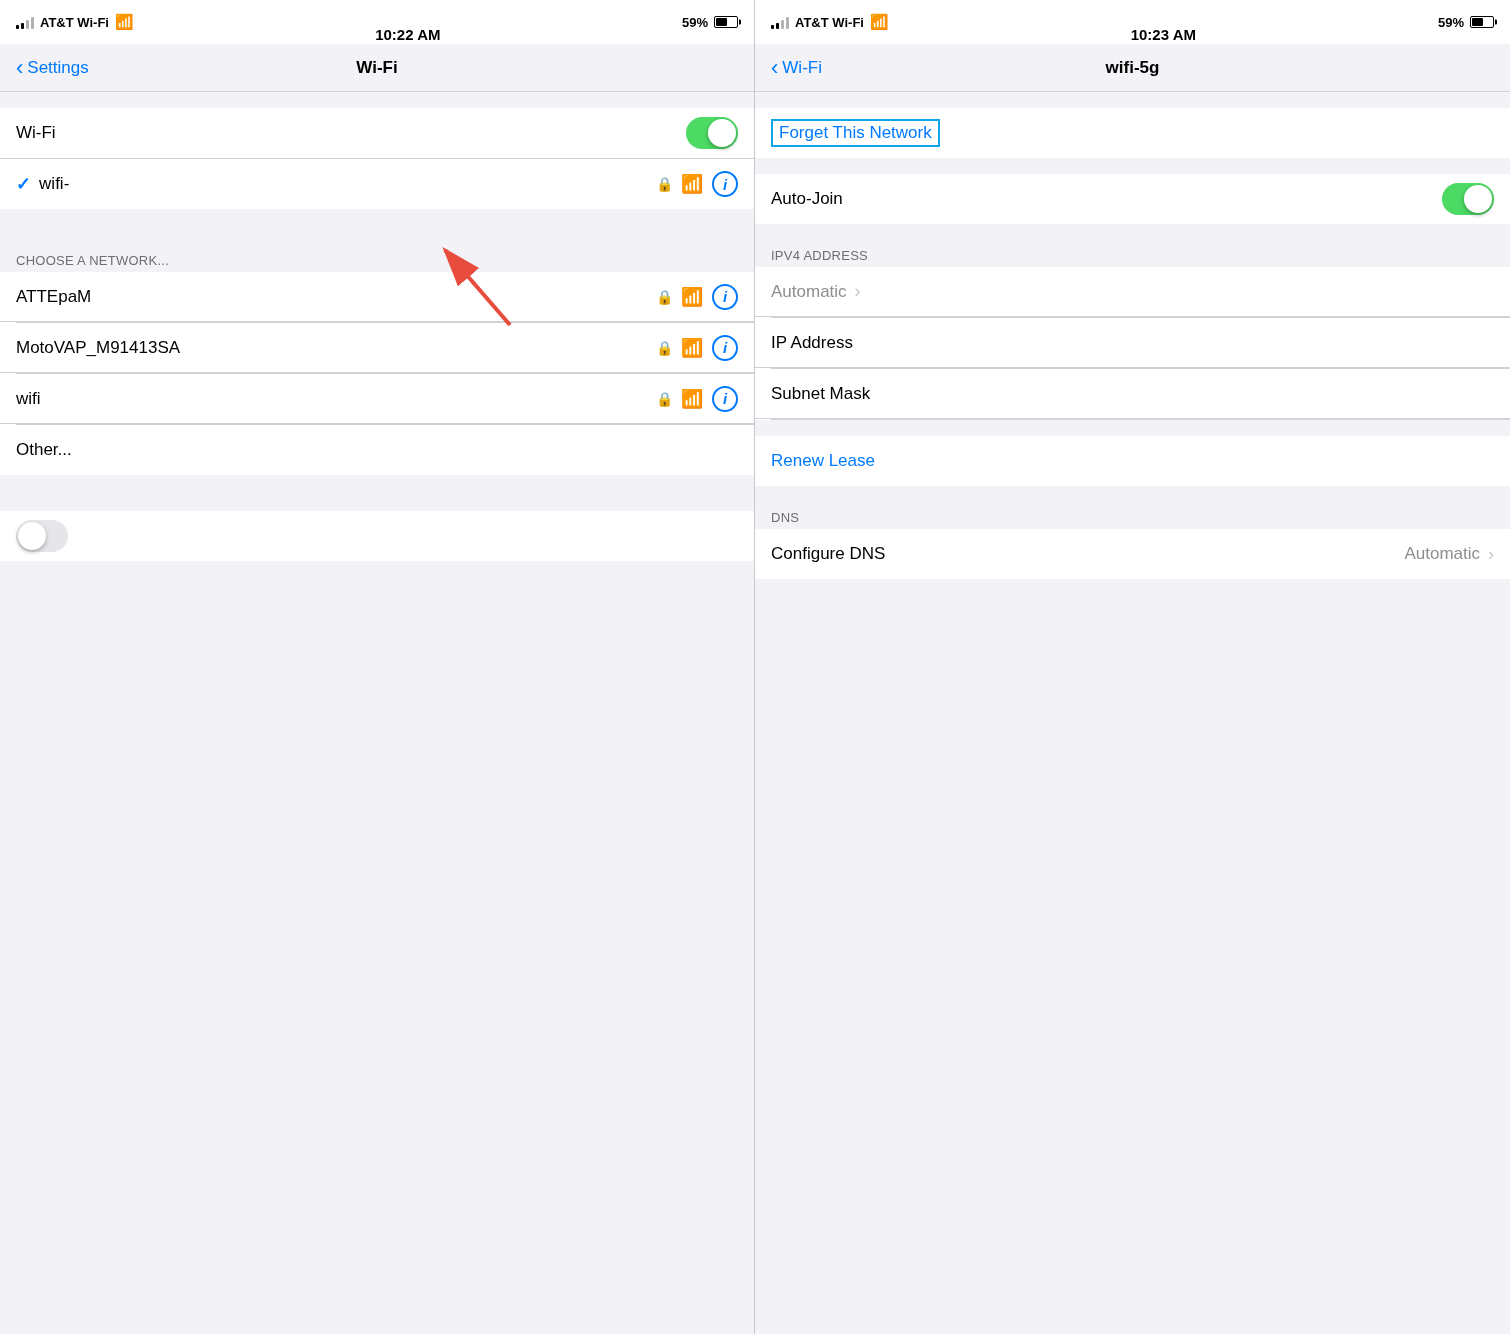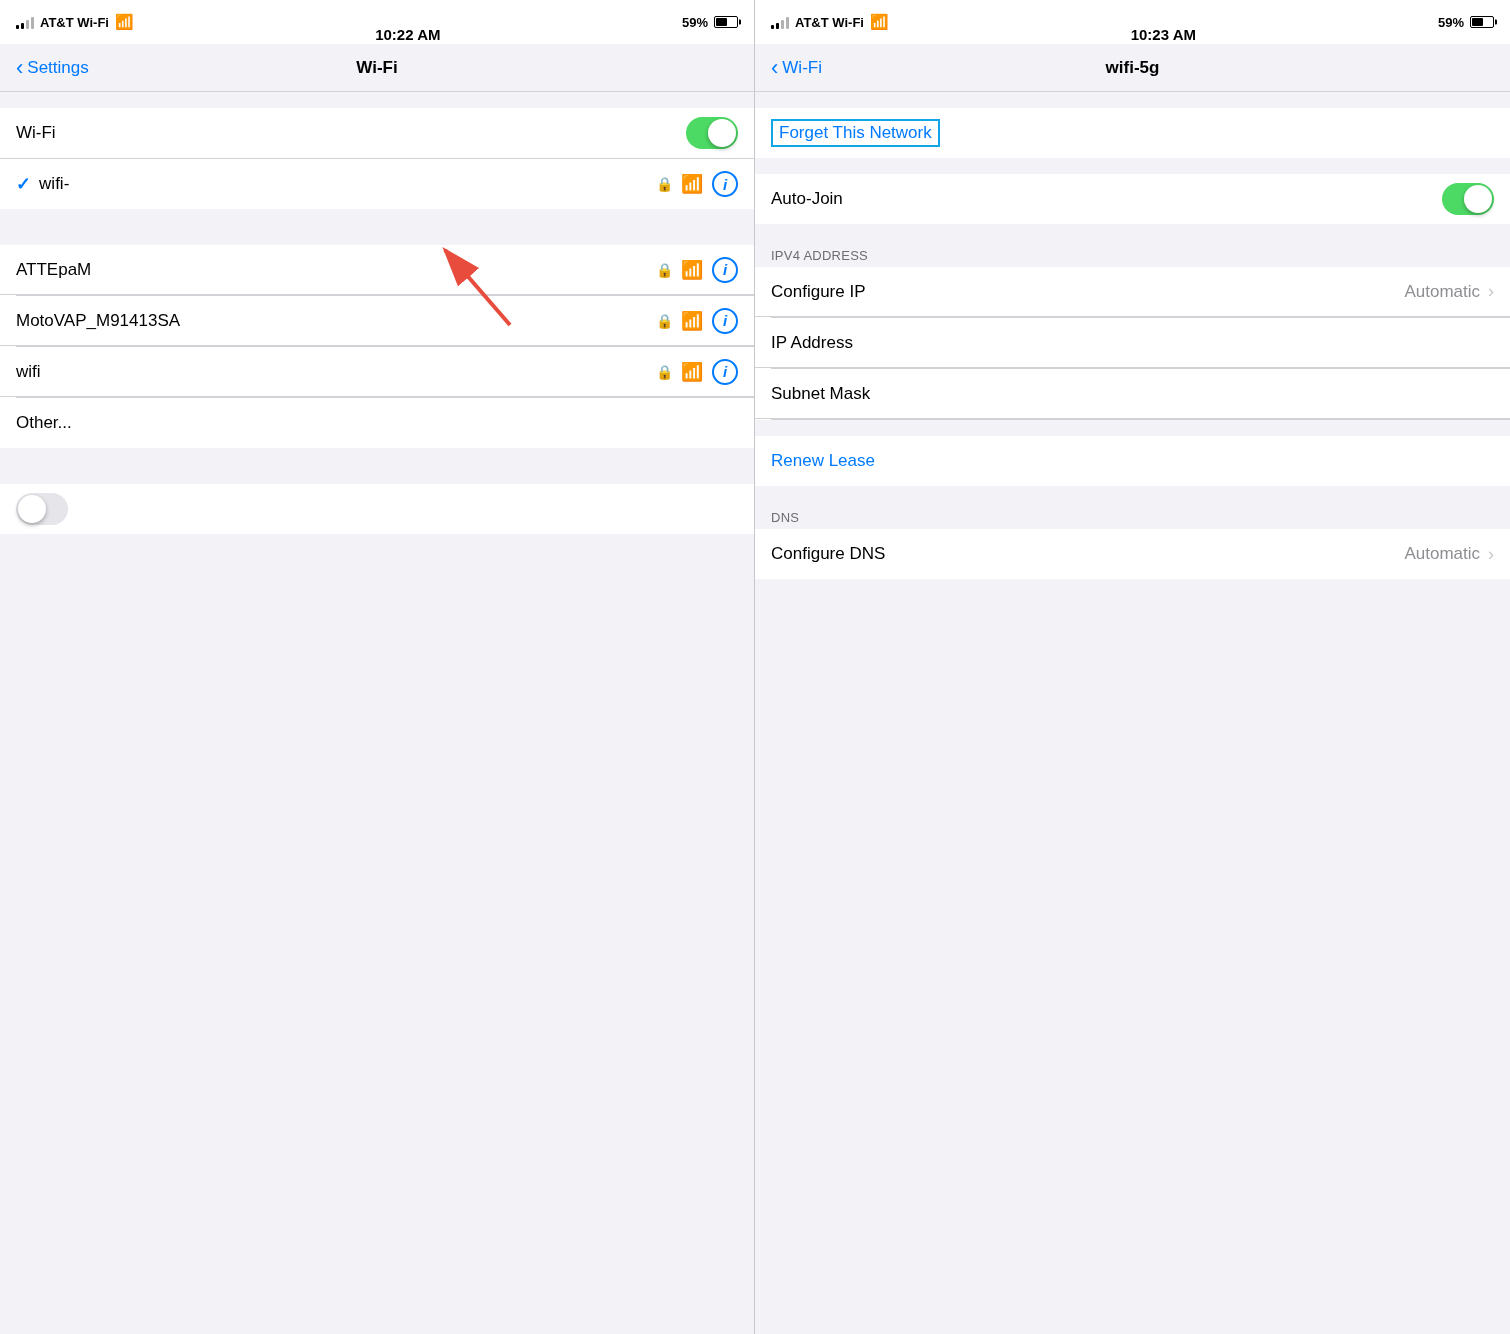--- a/index.html
+++ b/index.html
@@ -293,20 +293,23 @@
         <span style="font-size:18px; color:#000;">📶</span>
         <div class="info-btn">
           <span>i</span>
         </div>
       </div>
     </div>
   </div>
 
   <div class="section-sep"></div>
 
+  <div class="section-header">
+    <span>CHOOSE A NETWORK...</span>
+  </div>
 
   <div class="list-group">
     <div class="list-item">
       <span class="list-item-label">ATTEpaM</span>
       <div class="list-item-right">
         <span class="lock-icon">🔒</span>
         <span style="font-size:18px; color:#000;">📶</span>
         <div class="info-btn">
             <span>i</span>
           </div>
@@ -412,21 +415,20 @@
       </div>
     </div>
   </div>
 
   <div style="height:16px; background:#f2f2f7; flex-shrink:0;"></div>
 
   <div class="section-header">IPV4 ADDRESS</div>
 
   <div class="list-group">
     <div class="list-item">
-      <span class="list-item-label">Configure IP</span>
       <span class="list-item-value">Automatic</span>
       <span class="chevron-right">›</span>
     </div>
     <div class="inner-divider"></div>
     <div class="list-item">
       <span class="list-item-label">IP Address</span>
     </div>
     <div class="inner-divider"></div>
     <div class="list-item">
       <span class="list-item-label">Subnet Mask</span>

